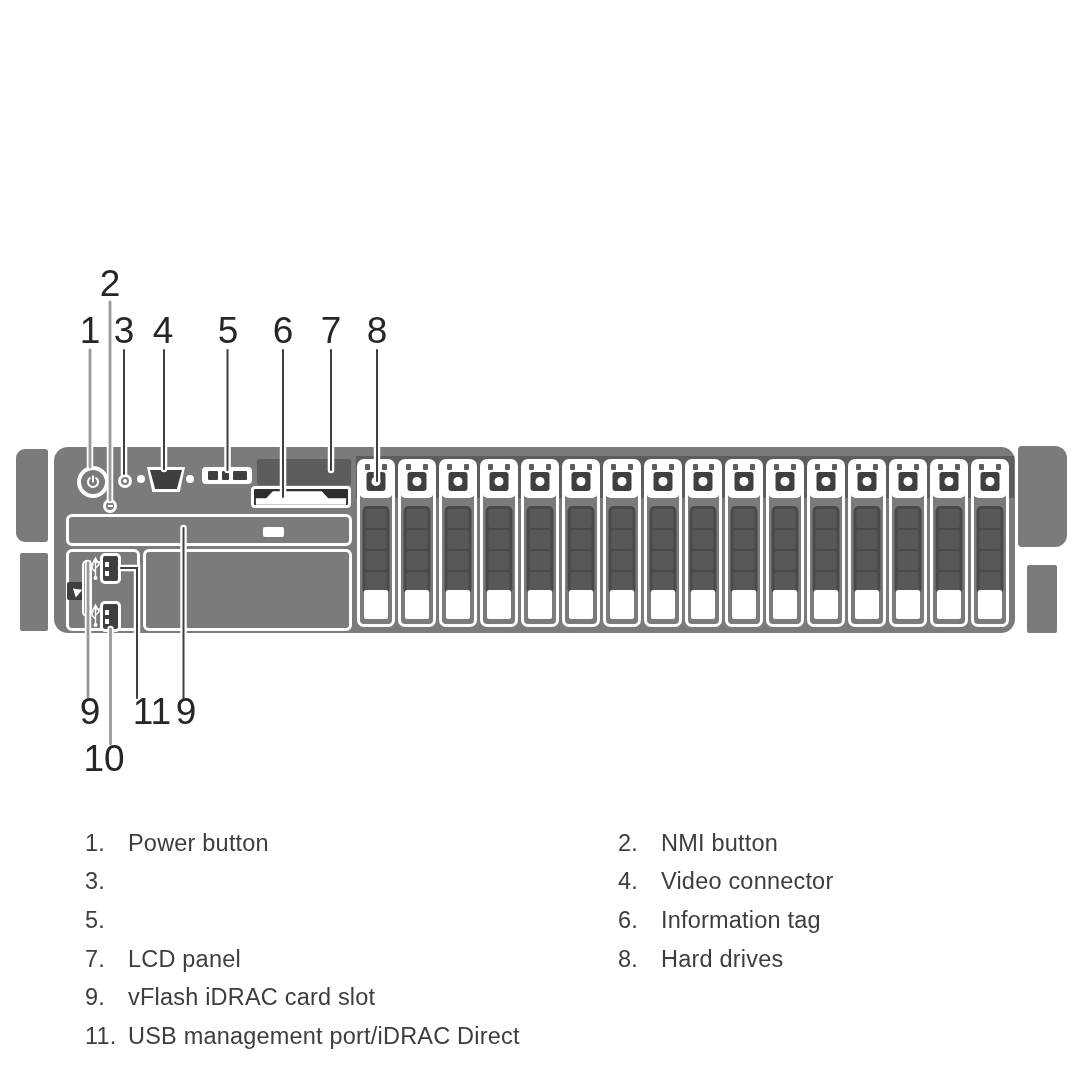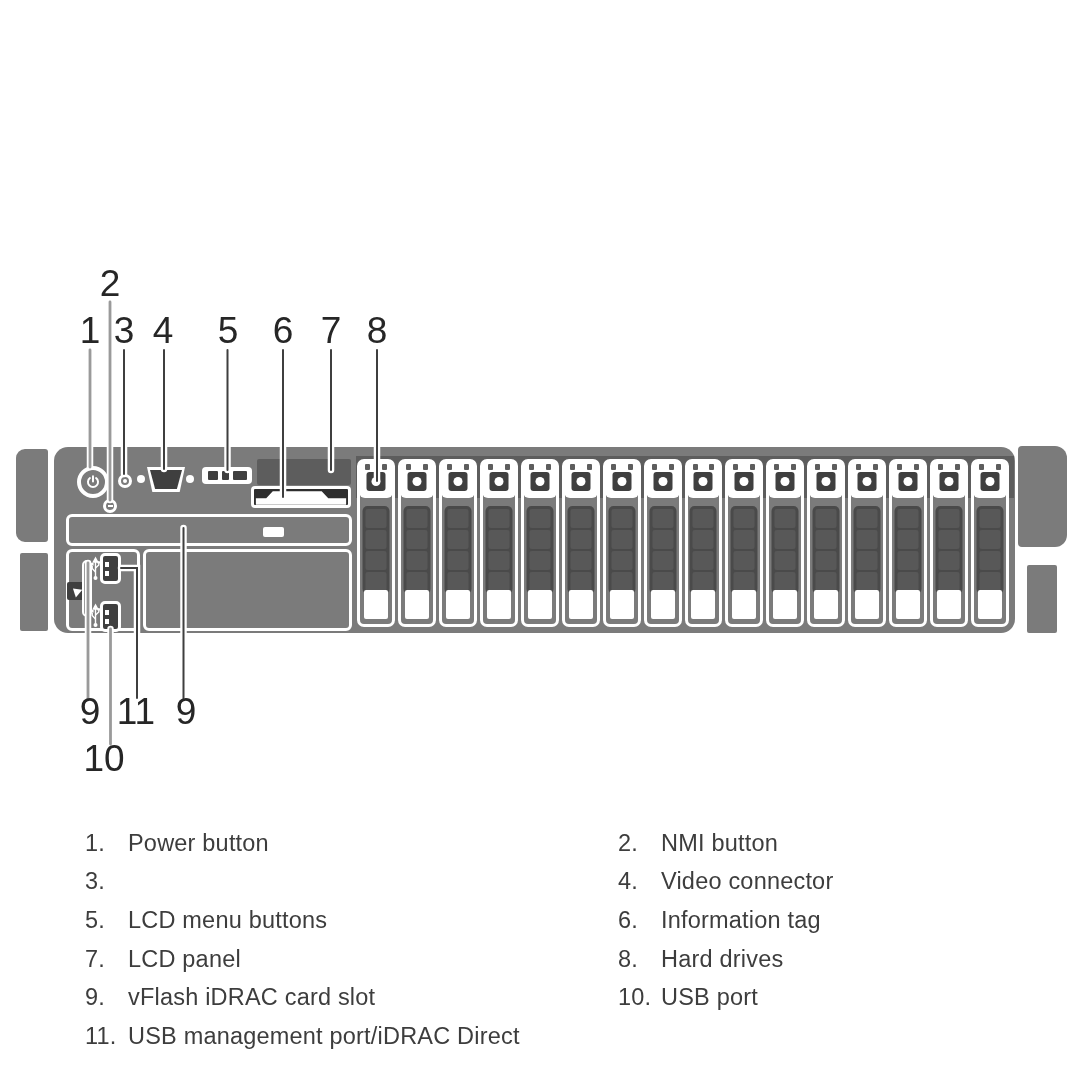--- a/index.html
+++ b/index.html
@@ -468,35 +468,34 @@
 
   <div class="callout" style="left:88px;top:265px;">2</div>
   <div class="callout" style="left:68px;top:312px;">1</div>
   <div class="callout" style="left:102px;top:312px;">3</div>
   <div class="callout" style="left:141px;top:312px;">4</div>
   <div class="callout" style="left:206px;top:312px;">5</div>
   <div class="callout" style="left:261px;top:312px;">6</div>
   <div class="callout" style="left:309px;top:312px;">7</div>
   <div class="callout" style="left:355px;top:312px;">8</div>
   <div class="callout" style="left:68px;top:693px;">9</div>
-  <div class="callout" style="left:114px;top:693px;">11</div>
+  <div class="callout" style="left:130px;top:693px;">11</div>
   <div class="callout" style="left:164px;top:693px;">9</div>
   <div class="callout" style="left:82px;top:740px;">10</div>
 
   <div class="legend-col col-left">
     <div class="legend-row">
         <span class="legend-num">1.</span>
         <span>Power button</span>
       </div>
     <div class="legend-row">
         <span class="legend-num">3.</span>
       </div>
     <div class="legend-row">
         <span class="legend-num">5.</span>
-        <span>LCD menu buttons</span>
       </div>
     <div class="legend-row">
         <span class="legend-num">7.</span>
         <span>LCD panel</span>
       </div>
     <div class="legend-row">
         <span class="legend-num">9.</span>
         <span>vFlash iDRAC card slot</span>
       </div>
     <div class="legend-row">
@@ -514,19 +513,15 @@
         <span>Video connector</span>
       </div>
     <div class="legend-row">
         <span class="legend-num">6.</span>
         <span>Information tag</span>
       </div>
     <div class="legend-row">
         <span class="legend-num">8.</span>
         <span>Hard drives</span>
       </div>
-    <div class="legend-row">
-        <span class="legend-num">10.</span>
-        <span>USB port</span>
-      </div>
   </div>
 
 </div>
 
 </body></html>

